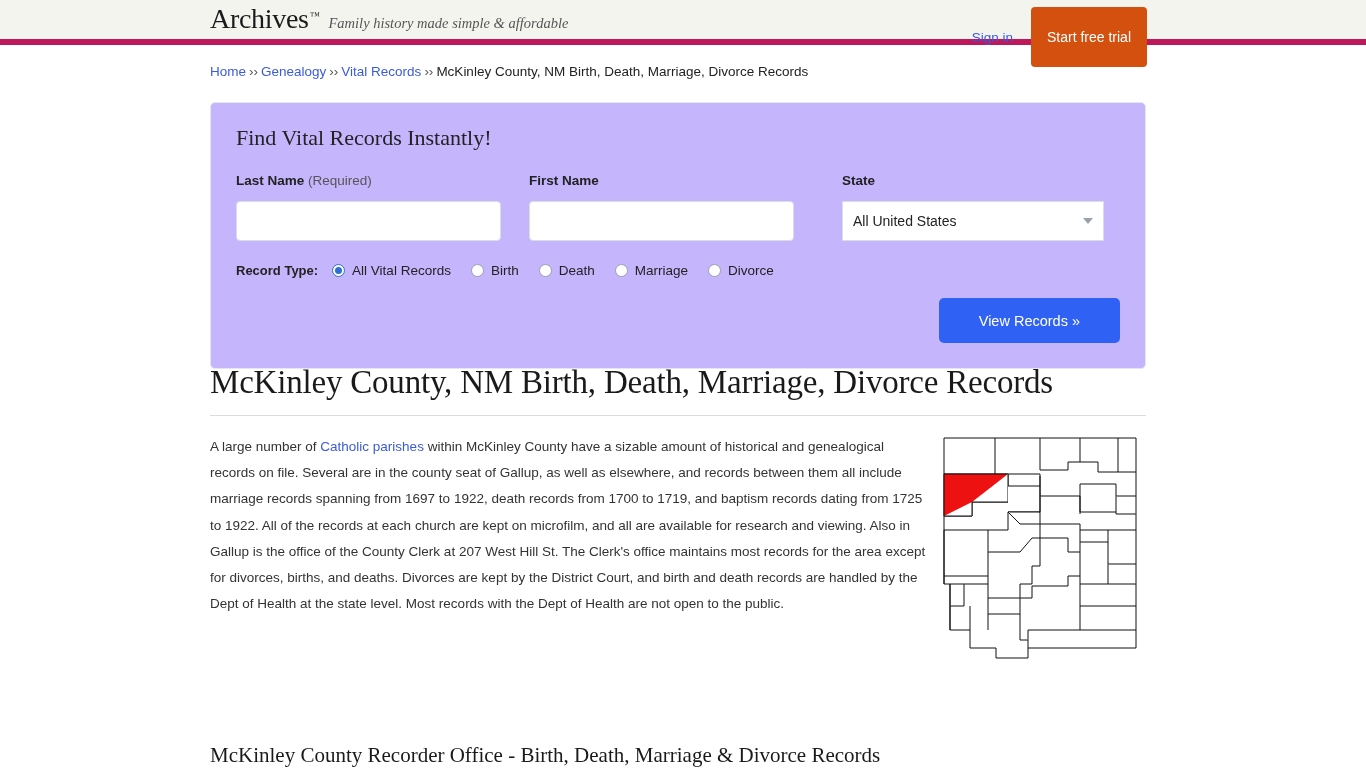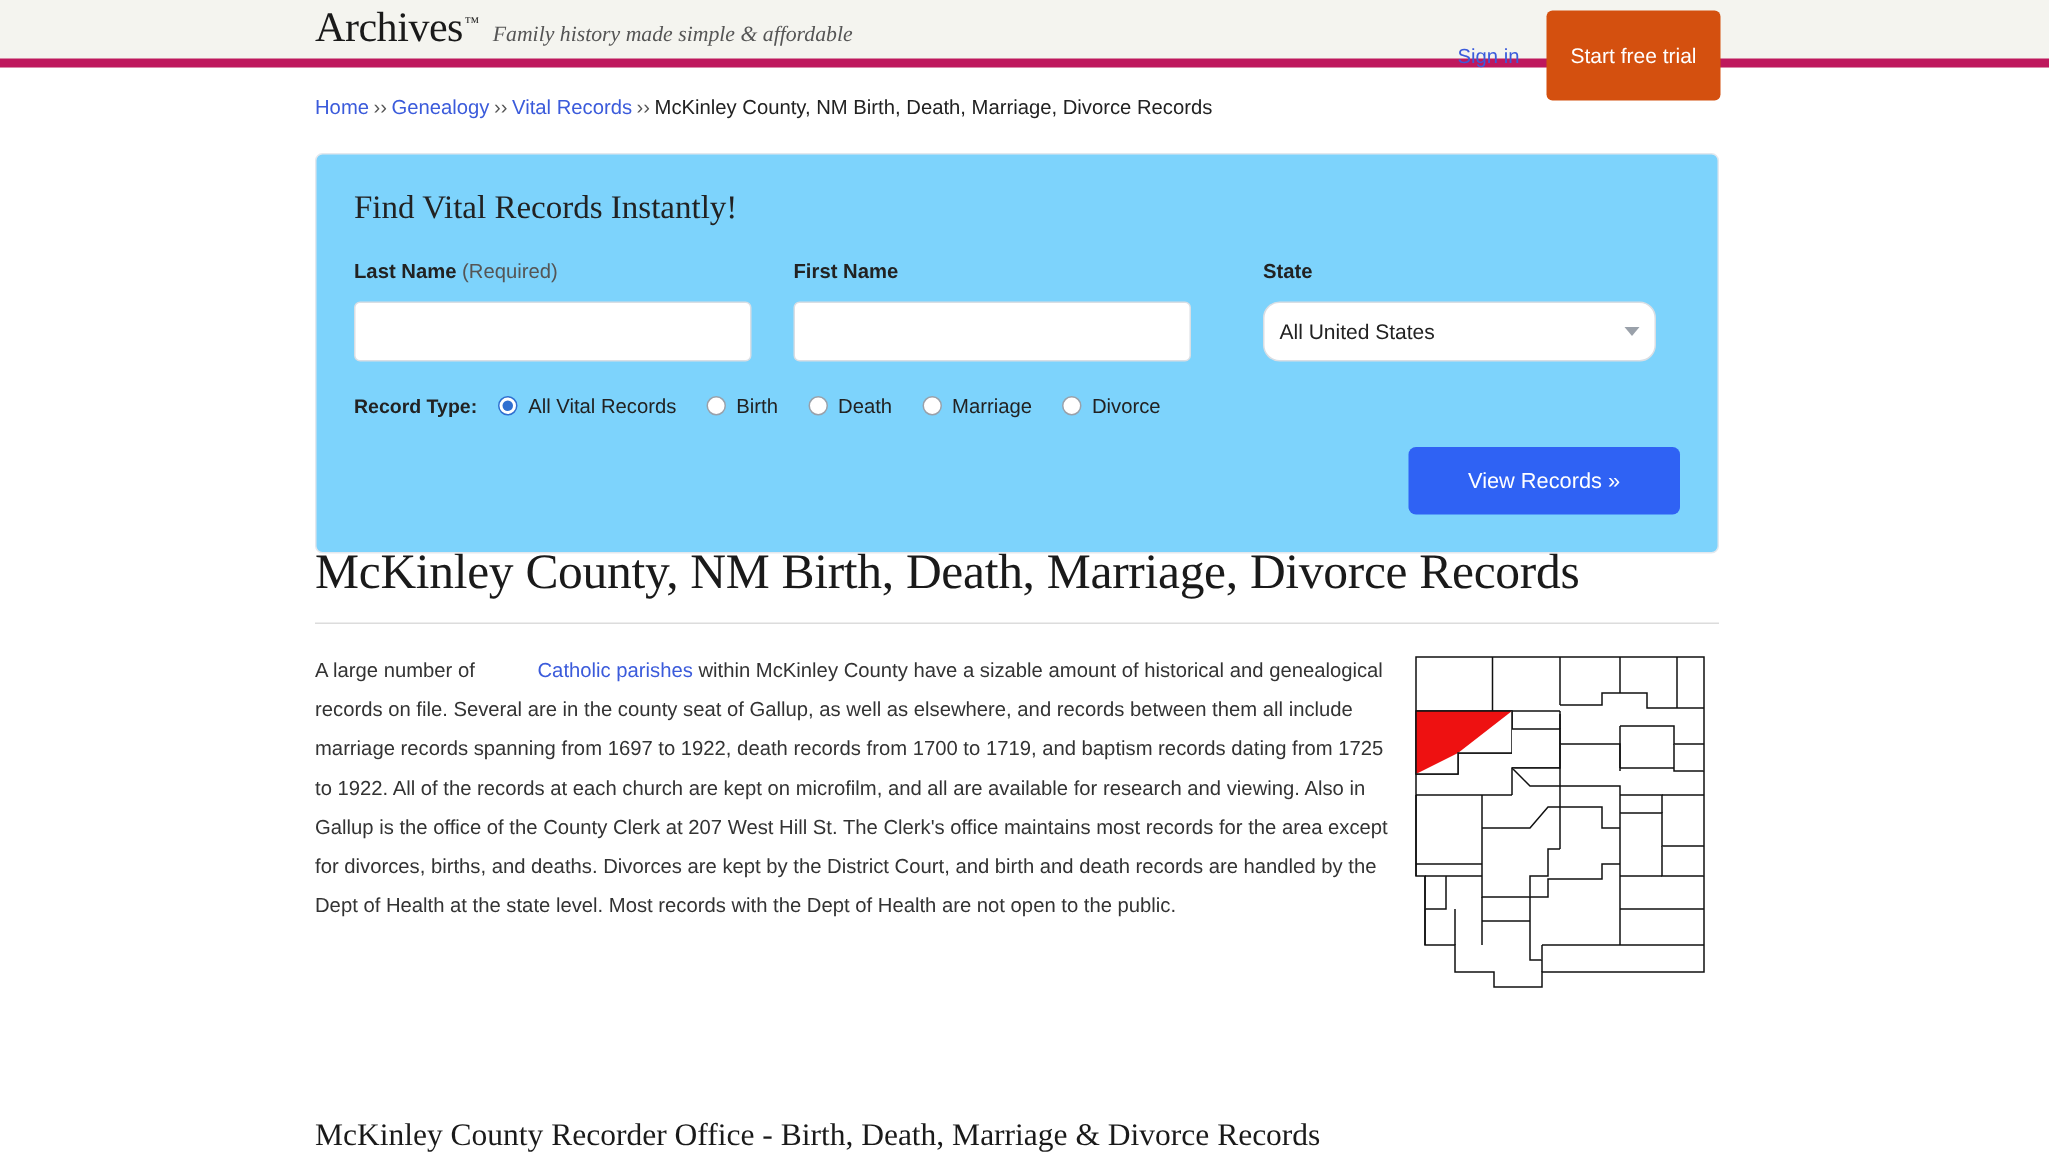--- a/index.html
+++ b/index.html
@@ -90,21 +90,21 @@
   }
   .crumb-sep { color: #555555; margin: 0 3px; }
   .crumb-current { color: #222222; }
 
   
   .search-panel {
     position: absolute;
     left: 210px;
     top: 102px;
     width: 936px;
-    background: #7dd3fc;
+    background: #c4b5fd;
     border: 1px solid #e3e8ee;
     border-radius: 5px;
     padding: 22px 25px 25px 25px;
   }
   .panel-title {
     font-family: "Liberation Serif", serif;
     font-size: 22px;
     color: #222222;
     margin: 0 0 22px 0;
     font-weight: normal;
@@ -139,21 +139,21 @@
     font-size: 14px;
     font-family: "Liberation Sans", sans-serif;
     color: #222222;
     outline: none;
     width: 100%;
   }
   .select-wrap { position: relative; width: 100%; }
   .select-box {
     height: 40px;
     border: 1px solid #d9dee4;
-    border-radius: 11px;
+    border-radius: 0;
     background: #ffffff;
     padding: 0 28px 0 10px;
     font-size: 14px;
     color: #222222;
     display: flex;
     align-items: center;
     cursor: pointer;
     width: 100%;
   }
   .select-caret {
@@ -258,21 +258,20 @@
   .body-text {
     width: 718px;
     font-size: 13.5px;
     line-height: 1.95;
     color: #333333;
   }
   .body-text a {
     color: #3b5bdb;
     text-decoration: none;
     cursor: pointer;
-    margin-left: 38px;
   }
   .map-wrap {
     margin-left: 12px;
     width: 200px;
     flex: none;
   }
 
   .section-subtitle {
     font-family: "Liberation Serif", serif;
     font-size: 21px;

